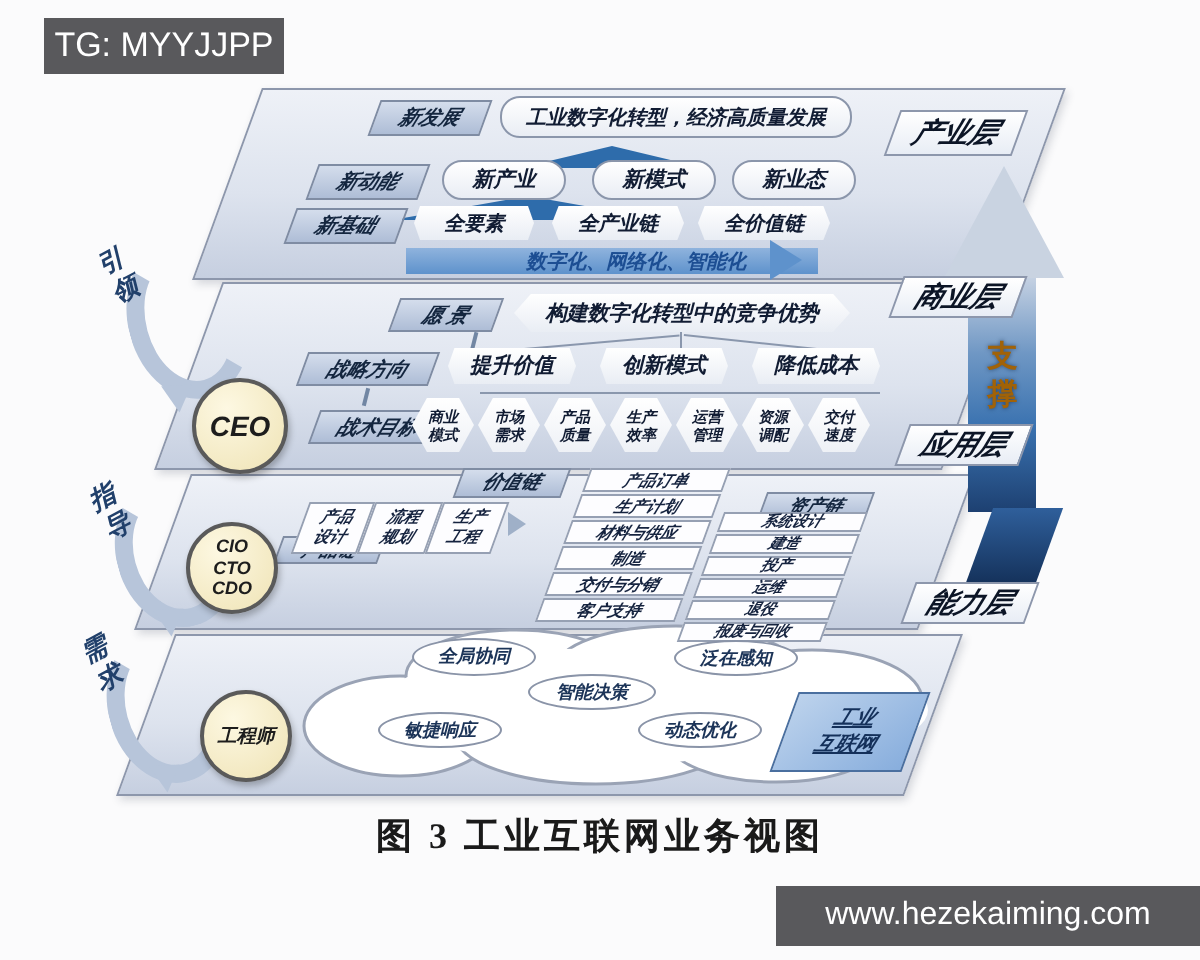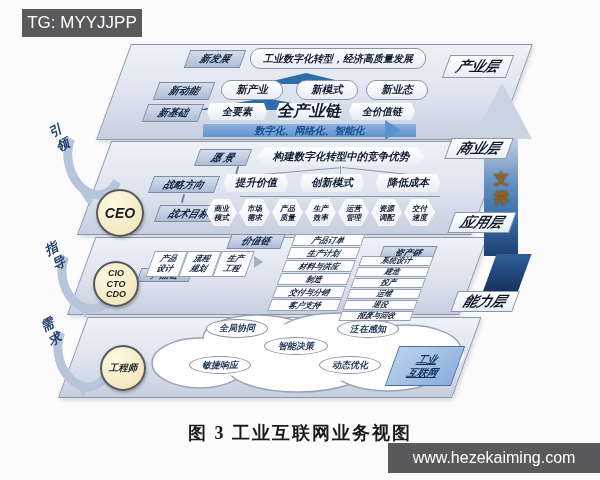--- a/index.html
+++ b/index.html
@@ -19,21 +19,21 @@
   .thin-row{background:#fdfdff;border:1px solid #96a0b3;font-size:8px;font-weight:bold;font-style:italic;color:#15233f;display:flex;align-items:center;justify-content:center;white-space:nowrap;margin-bottom:1px;}
   .stack{position:absolute;transform:skewX(-20deg);transform-origin:bottom left;z-index:4;display:flex;flex-direction:column;}
   .cell{background:#fdfdff;border:1px solid #96a0b3;font-size:8px;font-weight:bold;font-style:italic;color:#15233f;text-align:center;line-height:1.25;display:flex;align-items:center;justify-content:center;}
   .ellipse{position:absolute;border-radius:50%;background:#ffffff;border:1px solid #8a94a8;font-weight:bold;font-style:italic;font-size:9px;color:#1c3458;display:flex;align-items:center;justify-content:center;z-index:5;white-space:nowrap;}
   .circle-role{position:absolute;border-radius:50%;background:radial-gradient(circle at 35% 30%,#fdf8e2,#efe3b5);border:2px solid #5a5a5a;display:flex;flex-direction:column;align-items:center;justify-content:center;font-weight:bold;font-style:italic;color:#1d1d1d;box-shadow:1px 2px 3px rgba(0,0,0,.25);z-index:6;text-align:center;}
   .swoosh{position:absolute;border:9px solid #b7c5da;border-radius:50%;border-top-color:transparent;border-right-color:transparent;z-index:2;}
   .swoosh-tip{position:absolute;width:0;height:0;border-style:solid;border-color:transparent;border-left-color:#b7c5da;z-index:2;}
   .vtext{width:1.1em;line-height:1.25;word-break:break-all;text-align:center;}
   .line{position:absolute;background:#8a97ad;z-index:3;}
   .badge{position:absolute;background:#59595c;color:#fff;display:flex;align-items:center;justify-content:center;z-index:10;white-space:nowrap;}
-  .caption{position:absolute;left:0;right:0;text-align:center;font-family:"Liberation Serif",serif;font-weight:bold;font-size:18px;letter-spacing:2px;color:#1a1a1a;z-index:8;margin-top:15px;}
+  .caption{position:absolute;left:0;right:0;text-align:center;font-family:"Liberation Serif",serif;font-weight:bold;font-size:18px;letter-spacing:2px;color:#1a1a1a;z-index:8;}
   .support-body{position:absolute;background:linear-gradient(180deg,#cfd8e6 0%,#6f97c4 35%,#3a72b0 65%,#1d4071 100%);z-index:2;}
   .support-foot{position:absolute;background:linear-gradient(180deg,#2f5f9b,#132f57);transform:skewX(-20deg);transform-origin:bottom left;z-index:2;}
   .support-text{position:absolute;color:#a16207;font-weight:bold;font-size:15px;z-index:3;text-shadow:0 0 2px rgba(10,30,60,.6);}
   .mini-arrow{position:absolute;border-left:2px solid #7186a3;z-index:3;}
 </style>
 </head>
 <body>
 
 <div class="badge" style="left:22px;top:9px;width:120px;height:28px;font-size:17px;">
   <span>TG: MYYJJPP</span>
@@ -110,28 +110,28 @@
   <span>新业态</span>
 </div>
 <div class="tri-up" style="left:196px;top:95px;border-left-width:68px;border-right-width:68px;border-bottom:12px solid #2e6cab;"></div>
 
 <div class="chip" style="left:145px;top:104px;width:54px;height:16px;">
   <span>新基础</span>
 </div>
 <div class="pointed" style="left:207px;top:103px;width:60px;height:17px;font-size:10px;">
   <span>全要素</span>
 </div>
-<div class="pointed" style="left:276px;top:103px;width:66px;height:17px;font-size:16px;">
+<div class="pointed" style="left:276px;top:103px;width:66px;height:17px;font-size:10px;">
   <span>全产业链</span>
 </div>
 <div class="pointed" style="left:349px;top:103px;width:66px;height:17px;font-size:10px;">
   <span>全价值链</span>
 </div>
 
-<div class="abs flexc" style="left:203px;top:124px;width:213px;height:13px;background:linear-gradient(180deg,#8fb3dd,#5e92cc);z-index:4;">
+<div class="abs flexc" style="left:203px;top:124px;width:182px;height:13px;background:linear-gradient(180deg,#8fb3dd,#5e92cc);z-index:4;padding-left:24px;">
   <span class="bi" style="font-size:10px;color:#1c4e93;">数字化、网络化、智能化</span>
 </div>
 <div class="abs" style="left:385px;top:120px;width:0;height:0;border-top:10px solid transparent;border-bottom:10px solid transparent;border-left:16px solid #5e92cc;z-index:4;"></div>
 
 <div class="chip" style="left:197px;top:149px;width:50px;height:15px;">
   <span>愿 景</span>
 </div>
 <div class="pointed" style="left:257px;top:147px;width:168px;height:19px;font-size:10.5px;">
   <span>构建数字化转型中的竞争优势</span>
 </div>

